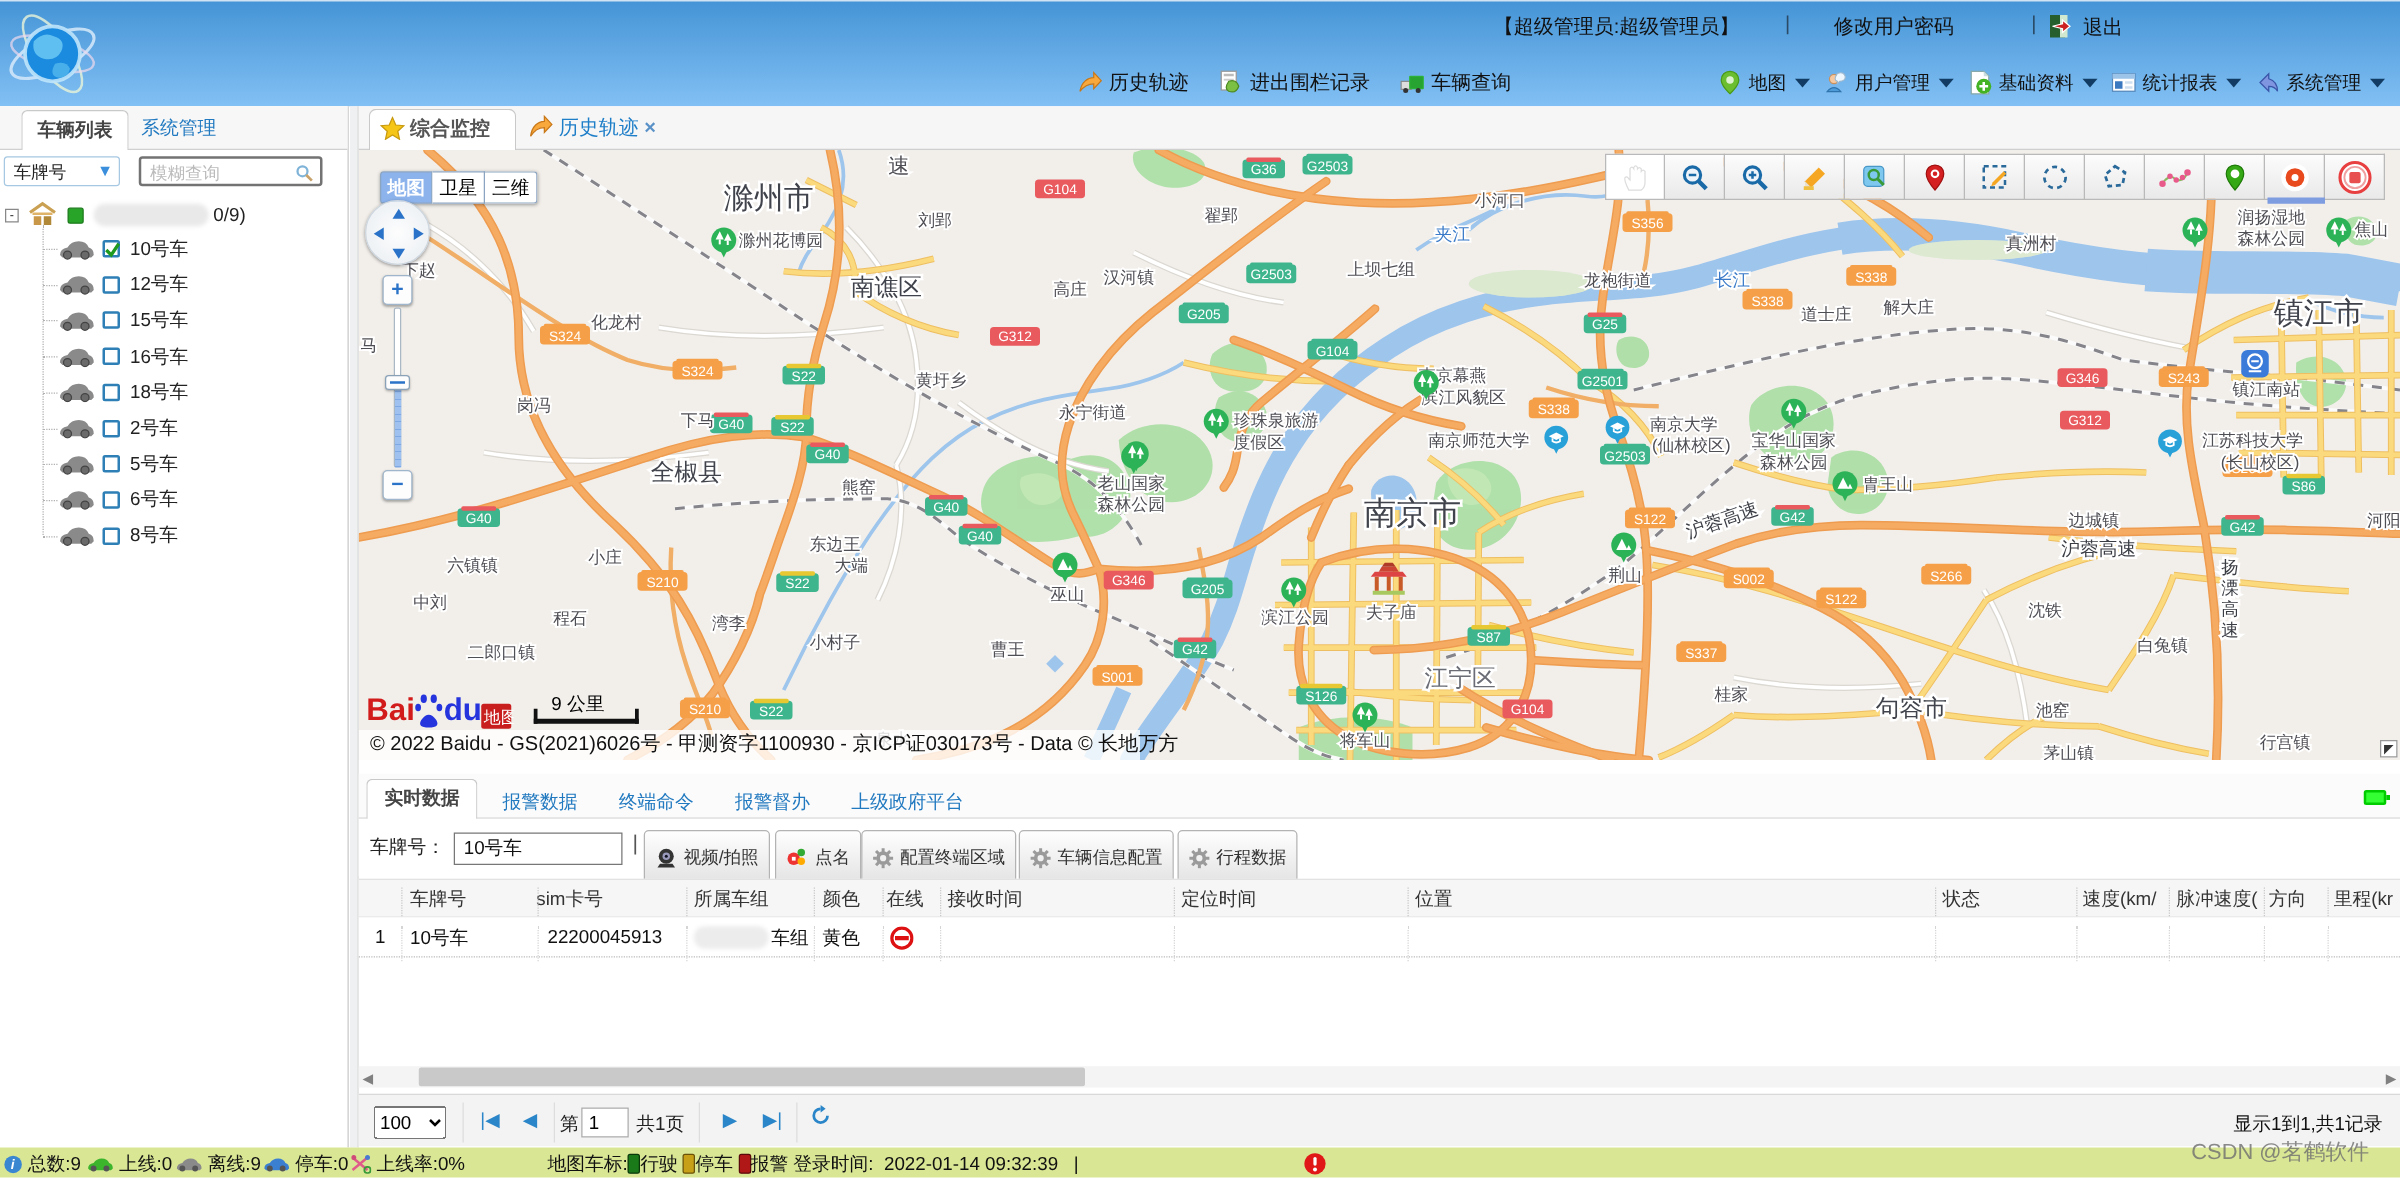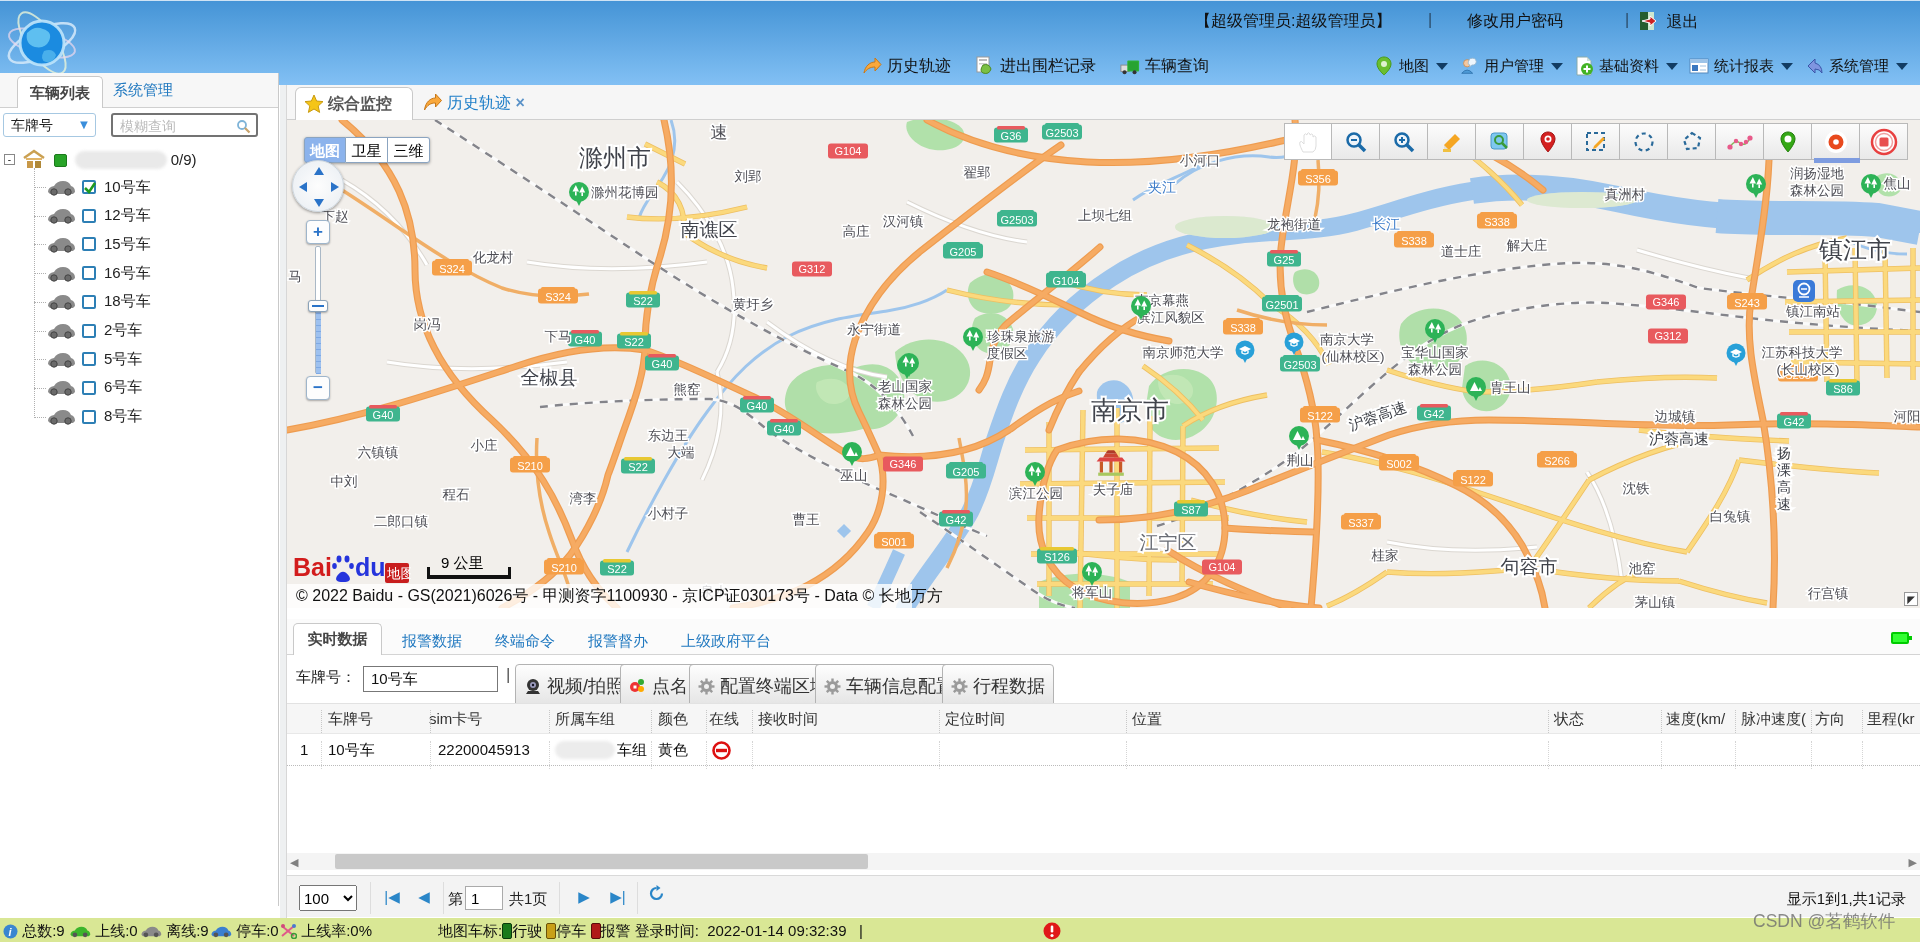--- a/index.html
+++ b/index.html
@@ -6,21 +6,21 @@
 
 #header{position:absolute;left:0;top:0;width:1920px;height:85px;background:linear-gradient(#4594d6,#82c0f4);border-top:1px solid #cfe3f4}
 #logo{position:absolute;left:2px;top:2px;width:80px;height:80px}
 #title{position:absolute;left:84px;top:24px;font-size:28px;font-weight:bold;color:#2a6194;letter-spacing:1px;text-shadow:0 1px 1px rgba(255,255,255,.25)}
 .toprow{position:absolute;top:10px;height:22px;font-size:16px;color:#111;white-space:nowrap}
 .nav2{position:absolute;top:53px;height:24px;font-size:15px;color:#111;white-space:nowrap;display:flex;align-items:center}
 .nav2 .it{display:flex;align-items:center;margin-right:11px}
 .nav2 .ic{width:20px;height:20px;margin-right:5px;display:inline-block}
 .tri{display:inline-block;width:0;height:0;border-left:6px solid transparent;border-right:6px solid transparent;border-top:7px solid #123c63;margin-left:7px}
 
-#leftpanel{position:absolute;left:0;top:73px;width:279px;height:833px;background:#fff;border-right:1px solid #c9c9c9}
+#leftpanel{position:absolute;left:0;top:85px;width:279px;height:833px;background:#fff;border-right:1px solid #c9c9c9}
 #ltabs{position:absolute;left:0;top:0;width:100%;height:35px;background:#f7f7f7;border-bottom:1px solid #d0d0d0}
 .ltab-act{position:absolute;left:17px;top:3px;width:86px;height:32px;background:#fff;border:1px solid #c9c9c9;border-bottom:none;border-radius:5px 5px 0 0;font-size:15px;font-weight:bold;color:#454545;text-align:center;line-height:31px}
 .ltab{position:absolute;left:113px;top:8px;font-size:15px;color:#2179c0}
 #searchrow{position:absolute;left:0;top:36px;width:100%;height:32px}
 #seldrop{position:absolute;left:3px;top:4px;width:93px;height:24px;border:1px solid #a6c8e2;border-radius:3px;background:#fff;font-size:14px;color:#222;line-height:22px;padding-left:7px}
 #seldrop .dd{position:absolute;right:2px;top:2px;width:18px;height:18px;color:#3a8edb;font-size:13px;text-align:center;line-height:18px}
 #sinput{position:absolute;left:111px;top:4px;width:147px;height:24px;border:2px solid #737373;border-radius:3px;background:#fff;font-size:14px;color:#bbb;line-height:22px;padding-left:7px}
 
 .troot{position:absolute;left:4px;top:76px;width:270px;height:20px;font-size:15px;color:#222}
 .trow{position:absolute;left:46px;width:230px;height:22px;font-size:15px;color:#222;display:flex;align-items:center}
@@ -57,21 +57,21 @@
 #baidulogo{position:absolute;left:6px;top:428px;width:118px;height:38px}
 #fscorner{position:absolute;right:2px;bottom:2px;width:14px;height:14px;background:#fff;border:1px solid #999;font-size:10px;color:#333;text-align:center;line-height:13px}
 
 #bottom{position:absolute;left:287px;top:608px;width:1633px;height:310px;background:#fff}
 #btabs{position:absolute;left:0;top:11px;width:100%;height:36px;background:#fbfbfb;border-bottom:1px solid #d4d4d4}
 .btab-act{position:absolute;left:6px;top:4px;width:89px;height:33px;background:#fff;border:1px solid #c9c9c9;border-bottom:none;border-radius:5px 5px 0 0;font-size:15px;font-weight:bold;color:#454545;text-align:center;line-height:30px}
 .btab{position:absolute;top:13px;font-size:15px;color:#2179c0}
 #btoolbar{position:absolute;left:0;top:47px;width:100%;height:46px;background:#fff}
 #btoolbar .lab{position:absolute;left:9px;top:13px;font-size:15px;color:#222}
 #plateinput{position:absolute;left:76px;top:11px;width:135px;height:26px;border:1px solid #777;font-size:15px;color:#111;padding-left:7px;line-height:24px;background:#fff}
-.tbtn{position:absolute;top:9px;height:44px;background:linear-gradient(#fefefe,#e3e3e3);border:1px solid #b3b3b3;border-radius:4px;font-size:18px;color:#333;display:flex;align-items:center;padding:0 8px;white-space:nowrap}
+.tbtn{position:absolute;top:9px;height:44px;background:linear-gradient(#fefefe,#e3e3e3);border:1px solid #b3b3b3;border-radius:4px;font-size:14px;color:#333;display:flex;align-items:center;padding:0 8px;white-space:nowrap}
 .tbtn .bic{margin-right:5px;display:inline-block}
 
 #thead{position:absolute;left:0;top:95px;width:1633px;height:31px;background:#f6f6f6;border-top:1px solid #e2e2e2;border-bottom:1px solid #e8e8e8}
 #thead div{position:absolute;top:6px;font-size:15px;color:#333}
 .vline{position:absolute;top:4px;height:23px;border-left:1px dotted #c8c8c8}
 #trow{position:absolute;left:0;top:126px;width:1633px;height:32px;background:#fff;border-bottom:1px dotted #bbb}
 #trow div{position:absolute;top:7px;font-size:15px;color:#111}
 .vline2{position:absolute;top:2px;height:28px;border-left:1px dotted #d5d5d5}
 
 #hscroll{position:absolute;left:0;top:245px;width:1633px;height:17px;background:#f4f4f4}

